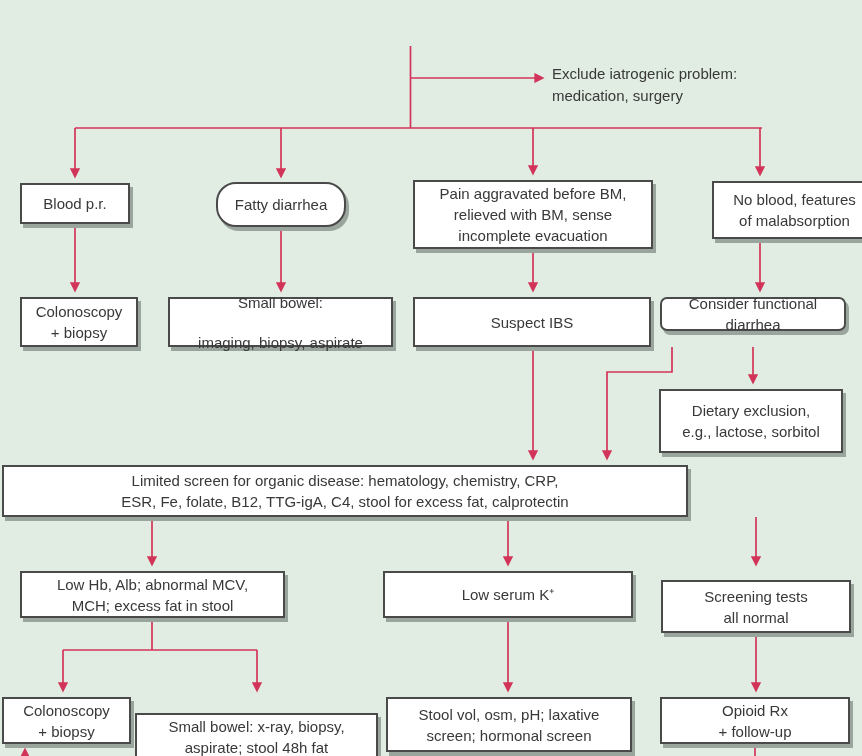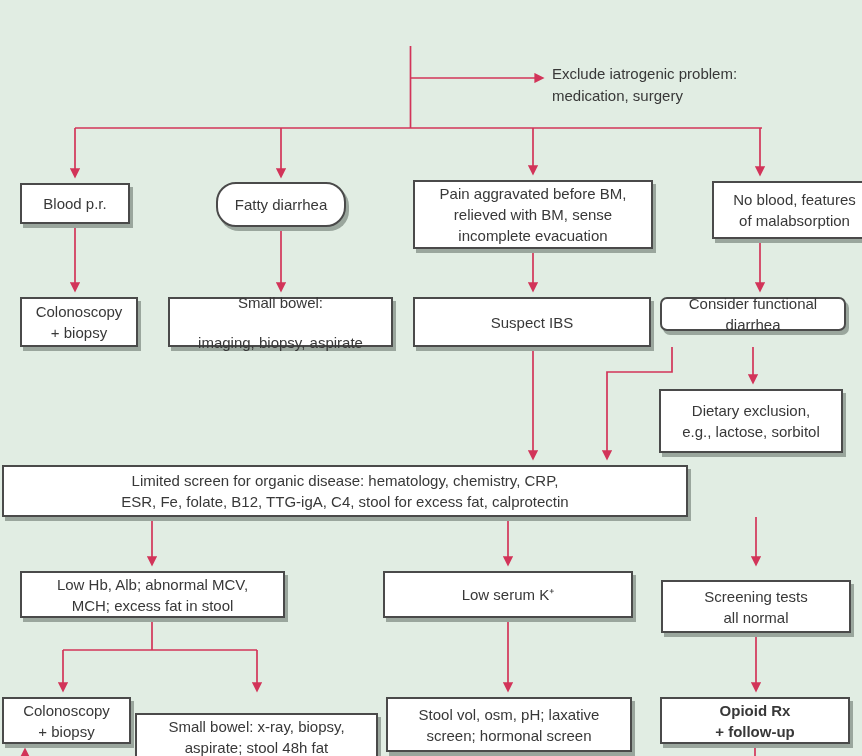--- a/index.html
+++ b/index.html
@@ -170,18 +170,18 @@
   <div class="node" style="left:135px; top:713px; width:243px; height:47px;">
       <div>Small bowel: x-ray, biopsy,</div>
       <div>aspirate; stool 48h fat</div>
     </div>
 
   <div class="node" style="left:386px; top:697px; width:246px; height:55px;">
       <div>Stool vol, osm, pH; laxative</div>
       <div>screen; hormonal screen</div>
     </div>
 
-  <div class="node" style="left:660px; top:697px; width:190px; height:47px;font-weight:bold;">
+  <div class="node" style="left:660px; top:697px; width:190px; height:47px;">
       <div>Opioid Rx</div>
       <div>+ follow-up</div>
     </div>
 
 </div>
 
 </body></html>

